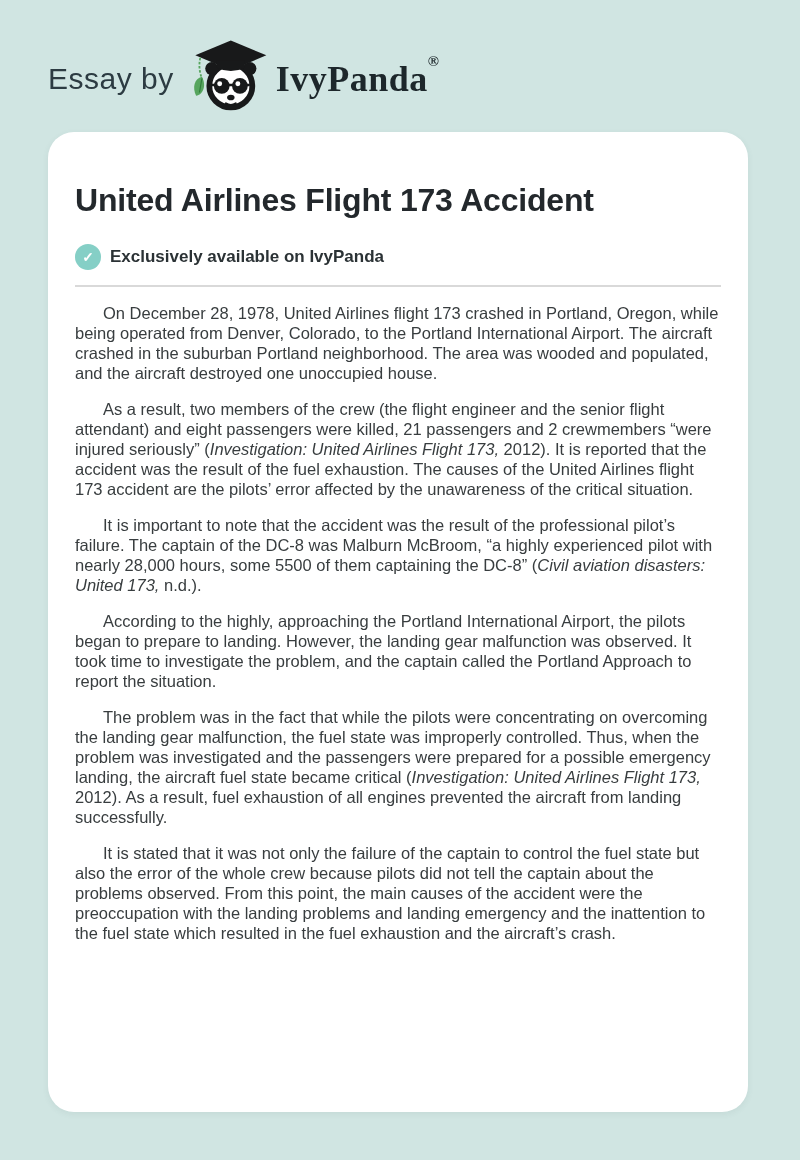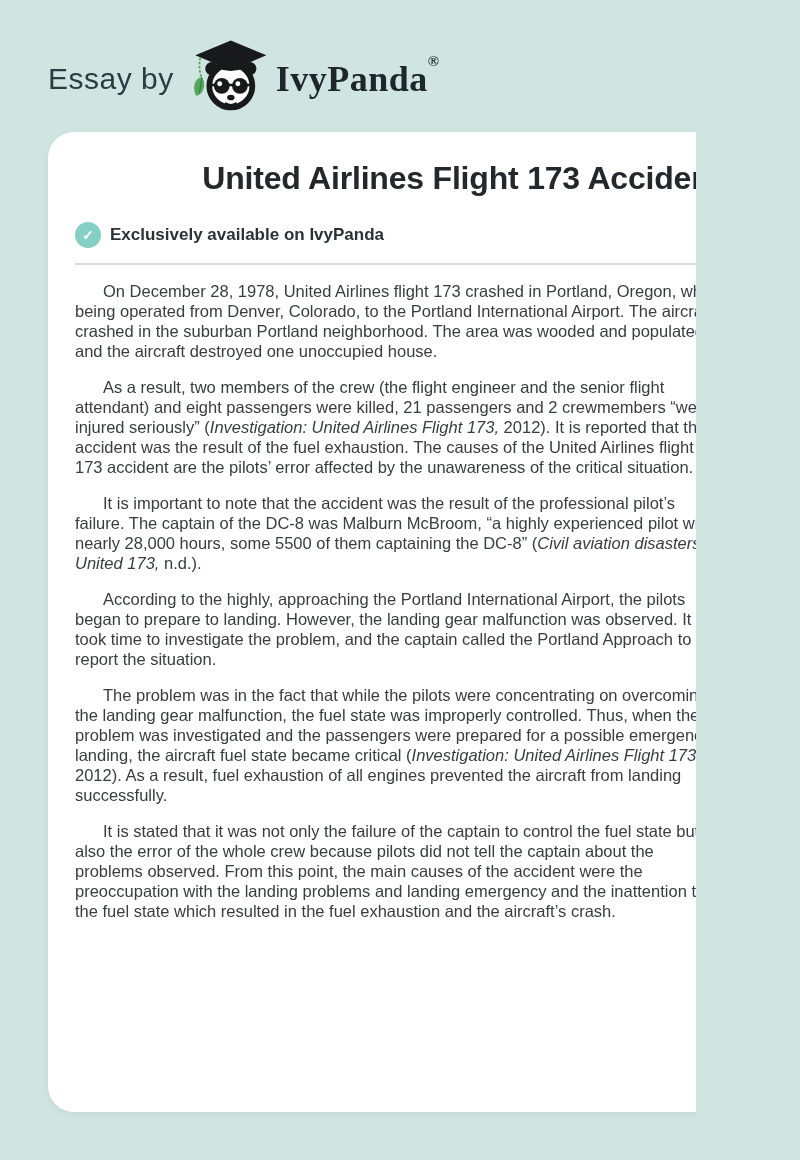--- a/index.html
+++ b/index.html
@@ -5,21 +5,21 @@
   * { margin: 0; padding: 0; box-sizing: border-box; }
 
   html, body {
     width: 800px;
     background: #d0e5e2;
     font-family: "Liberation Sans", sans-serif;
   }
 
   .page {
     position: relative;
-    width: 696px;
+    width: 800px;
     height: 1160px;
     background: #d0e5e2;
     overflow: hidden;
   }
 
   
   .header {
     display: flex;
     align-items: center;
     padding: 34px 48px 0 48px;
@@ -79,23 +79,22 @@
     padding: 26px 27px 0 27px;
     box-shadow: 0 2px 6px rgba(60, 90, 88, 0.08);
     overflow: hidden;
   }
 
   .article-title {
     font-size: 32px;
     line-height: 40px;
     font-weight: 700;
     color: #23282c;
-    margin: 0 0 24px 0;
+    margin: 22px 0 24px 0;
     letter-spacing: -0.2px;
-    text-align: right;
   }
 
   .badge-row {
     display: flex;
     align-items: center;
     margin-bottom: 15px;
   }
 
   .check-circle {
     width: 26px;

